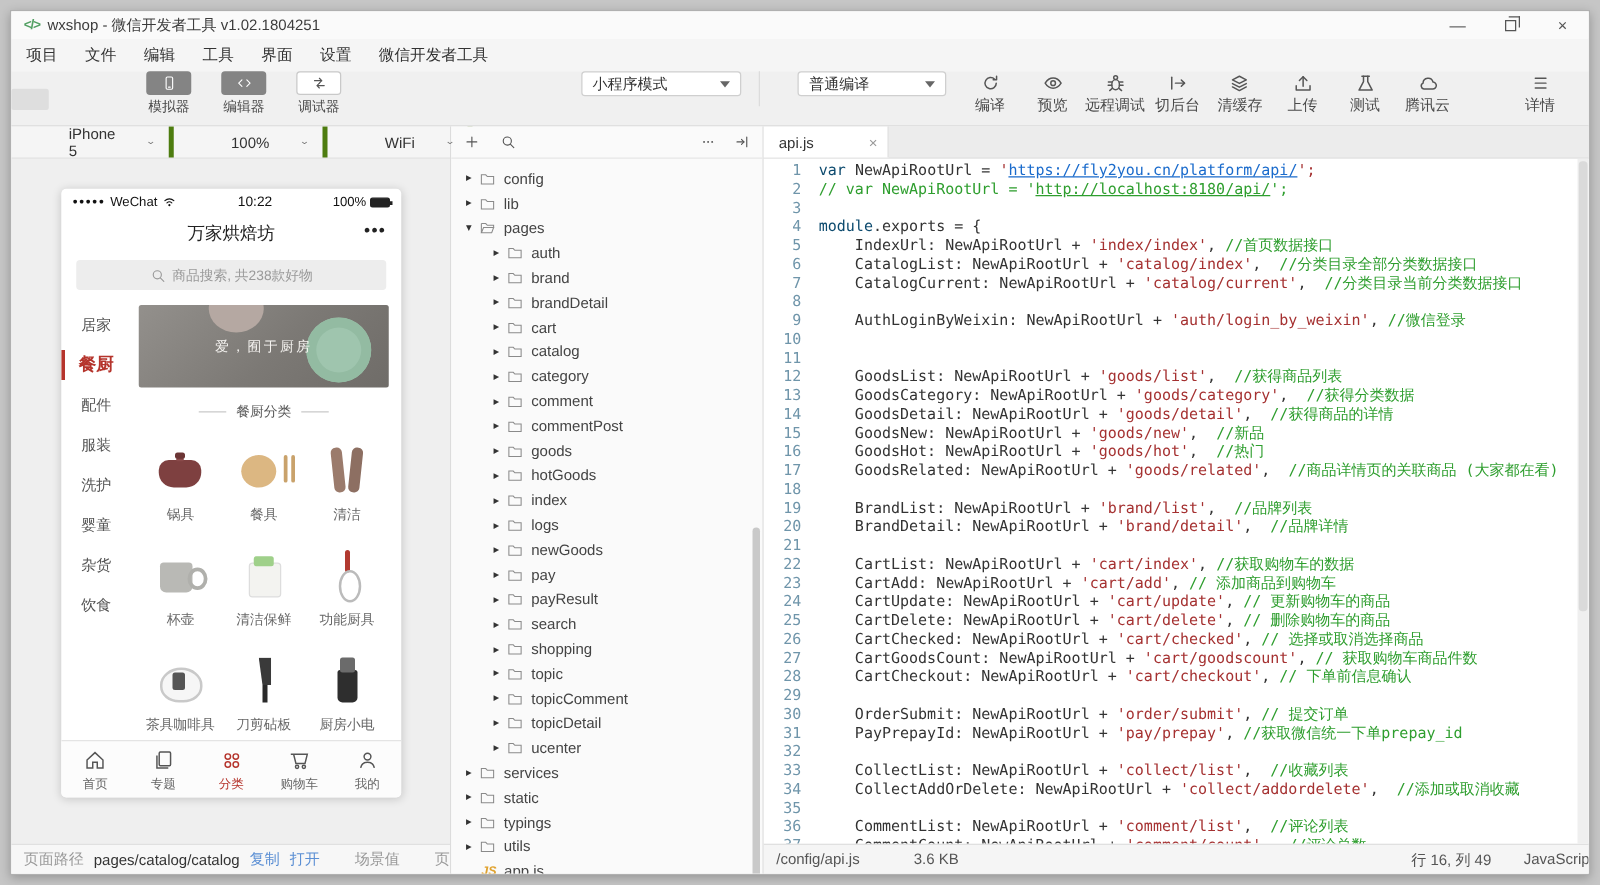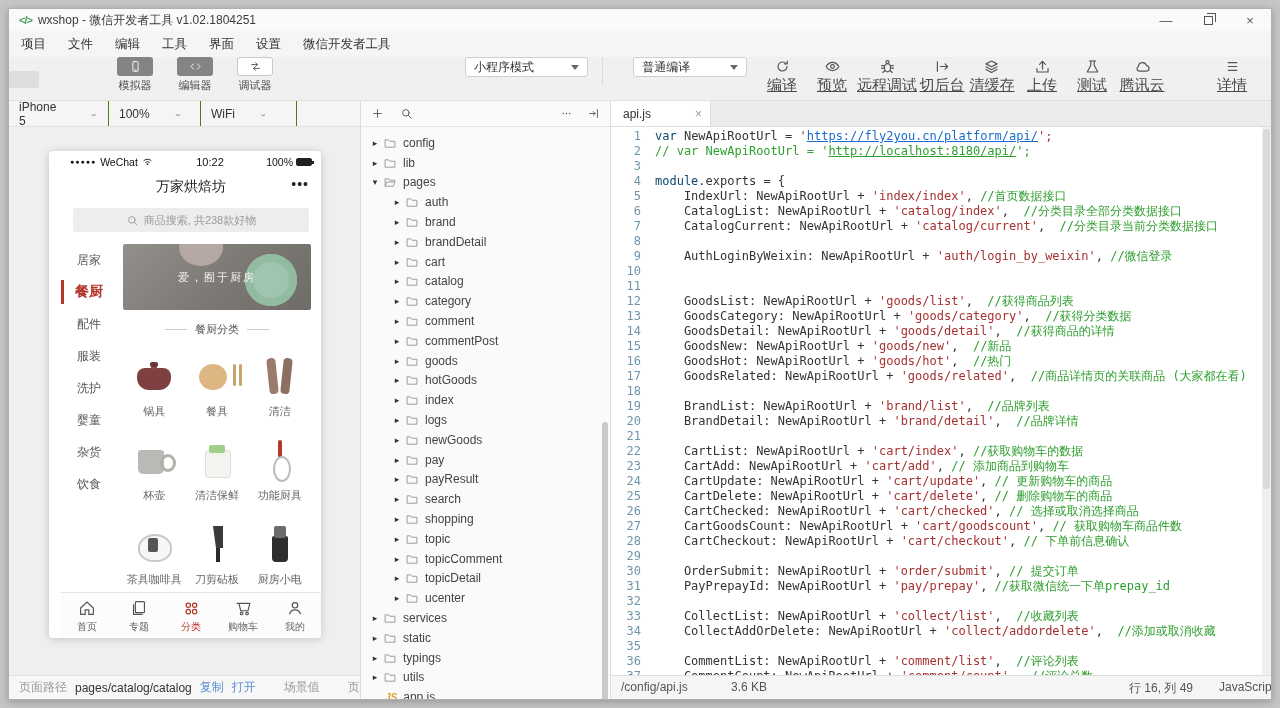--- a/index.html
+++ b/index.html
@@ -31,44 +31,44 @@
   .tool-col .btn.light { background:#fff; border:1px solid #c9c9c9; color:#666; }
   .tool-col .lbl { font-size:11px; color:#4a4a4a; white-space:nowrap; }
   .select { height:20px; background:#fff; border:1px solid #cfcfcf; border-radius:3px; display:flex; align-items:center; padding:0 8px; font-size:12px; color:#333; position:relative; }
   .select .car { margin-left:auto; border:4px solid transparent; border-top:5px solid #666; margin-top:5px; }
   .sel-mode { width:130px; margin-left:188px; }
   .sel-compile { width:120px; margin-left:30px; }
   .tb-divider { width:1px; height:28px; background:#dcdcdc; margin-left:14px; }
   .actions { display:flex; margin-left:10px; }
   .action { display:flex; flex-direction:column; align-items:center; gap:1px; min-width:50px; cursor:default; }
   .action .ic { height:18px; display:flex; align-items:center; justify-content:center; color:#555; }
-  .action .lbl { font-size:15px; color:#4a4a4a; white-space:nowrap;text-decoration:underline; }
+  .action .lbl { font-size:12px; color:#4a4a4a; white-space:nowrap; }
   .actions-right { display:flex; margin-left:auto; margin-right:14px; }
   .gap-before { margin-left:40px; }
   svg.i { width:17px; height:17px; stroke:#555; fill:none; stroke-width:1.4; stroke-linecap:round; stroke-linejoin:round; }
   svg.i.small { width:13px; height:13px; }
   svg.i.white { stroke:#fff; }
 
   
   .main { flex:1; display:flex; min-height:0; }
 
   
   .sim-panel { width:352px; flex:none; display:flex; flex-direction:column; border-right:1px solid #dcdcdc; background:#efefef; }
   .device-bar { height:26px; background:#f5f5f5; border-bottom:1px solid #e2e2e2; display:flex; flex:none; }
-  .dev-sel { display:flex; align-items:center; padding:0 10px; border-right:1px solid #4d7c0f; font-size:12px; color:#333; gap:24px; }
+  .dev-sel { display:flex; align-items:center; padding:0 10px; border-right:4px solid #4d7c0f; font-size:12px; color:#333; gap:24px;margin-left:36px; }
   .dev-sel .chev { color:#777; font-size:10px; transform:scaleY(.7); }
   .dev-sel.w1{width:100px;} .dev-sel.w2{width:92px;} .dev-sel.w3{width:96px;}
   .phone-area { flex:1; position:relative; }
   .sim-status { height:24px; background:#f7f7f7; border-top:1px solid #e0e0e0; display:flex; align-items:center; padding:0 10px; gap:8px; font-size:12px; flex:none; white-space:nowrap; overflow:hidden; }
   .muted { color:#9a9a9a; }
   .link { color:#5b8fd4; }
   .sim-status .sep { width:1px; height:12px; background:#ddd; margin:0 6px; }
 
   
-  .phone { position:absolute; left:40px; top:24px; width:272px; height:487px; background:#fff; border-radius:4px; box-shadow:0 1px 8px rgba(0,0,0,.18); display:flex; flex-direction:column; overflow:hidden;padding-left:12px; }
+  .phone { position:absolute; left:40px; top:24px; width:272px; height:487px; background:#fff; border-radius:4px; box-shadow:0 1px 8px rgba(0,0,0,.18); display:flex; flex-direction:column; overflow:hidden; }
   .p-status { height:21px; display:flex; align-items:center; padding:0 9px; font-size:10.5px; color:#111; flex:none; }
   .p-status .dots { font-size:7px; letter-spacing:1px; margin-right:4px; }
   .p-time { flex:1; text-align:center; font-size:11px; }
   .p-batt { display:flex; align-items:center; gap:3px; }
   .batt { width:16px; height:8px; border:1px solid #222; border-radius:2px; position:relative; background:#222; }
   .batt:after { content:""; position:absolute; right:-3px; top:2px; width:2px; height:3px; background:#222; }
   .p-nav { height:30px; display:flex; align-items:center; justify-content:center; position:relative; font-size:14px; color:#222; flex:none; }
   .p-nav .more { position:absolute; right:12px; top:4px; font-size:14px; letter-spacing:1px; color:#222; }
   .p-search { margin:6px 12px 8px; height:24px; background:#ededed; border-radius:3px; display:flex; align-items:center; justify-content:center; gap:5px; color:#9a9a9a; font-size:11px; flex:none; }
   .p-body { flex:1; display:flex; min-height:0; }

